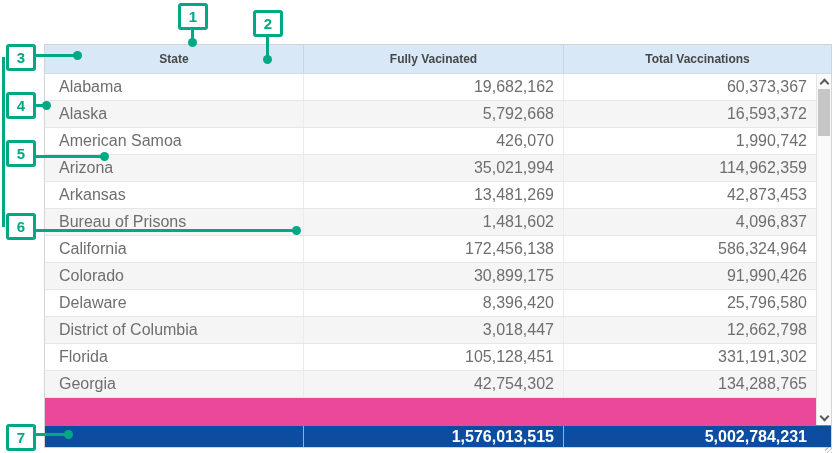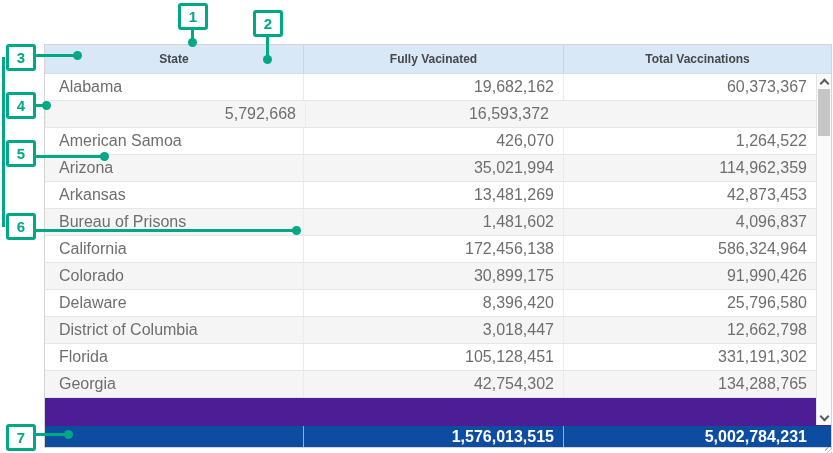--- a/index.html
+++ b/index.html
@@ -3,21 +3,21 @@
 <meta charset="utf-8">
 <style>
   html,body { margin:0; padding:0; background:#ffffff; }
   .stage {
     position:relative; width:833px; height:453px; background:#ffffff;
     font-family:"Liberation Sans", sans-serif; overflow:hidden;
   }
   
   .table-widget {
     position:absolute; left:44px; top:44px; width:788px; height:404px;
-    box-sizing:border-box; border:1px solid #d4d4d4; background:#4c1d95; z-index:0;
+    box-sizing:border-box; border:1px solid #d4d4d4; background:#ec4899; z-index:0;
   }
   .thead {
     position:absolute; left:0; top:0; width:786px; height:29px;
     background:#d8e8f7; display:flex; box-sizing:border-box;
     border-bottom:1px solid #cfdeed;
   }
   .th {
     display:flex; align-items:center; justify-content:center;
     font-size:12px; font-weight:bold; color:#474747; box-sizing:border-box;
   }
@@ -93,27 +93,28 @@
       <div class="th th-total">Total Vaccinations</div>
     </div>
 
     <div class="tbody">
       <div class="tr">
         <div class="td td-state">Alabama</div>
         <div class="td td-num">19,682,162</div>
         <div class="td td-num td-last">60,373,367</div>
       </div>
       <div class="tr">
+        <div class="td td-state">Alaska</div>
         <div class="td td-num">5,792,668</div>
         <div class="td td-num td-last">16,593,372</div>
       </div>
       <div class="tr">
         <div class="td td-state">American Samoa</div>
         <div class="td td-num">426,070</div>
-        <div class="td td-num td-last">1,264,522</div>
+        <div class="td td-num td-last">1,990,742</div>
       </div>
       <div class="tr">
         <div class="td td-state">Arizona</div>
         <div class="td td-num">35,021,994</div>
         <div class="td td-num td-last">114,962,359</div>
       </div>
       <div class="tr">
         <div class="td td-state">Arkansas</div>
         <div class="td td-num">13,481,269</div>
         <div class="td td-num td-last">42,873,453</div>

